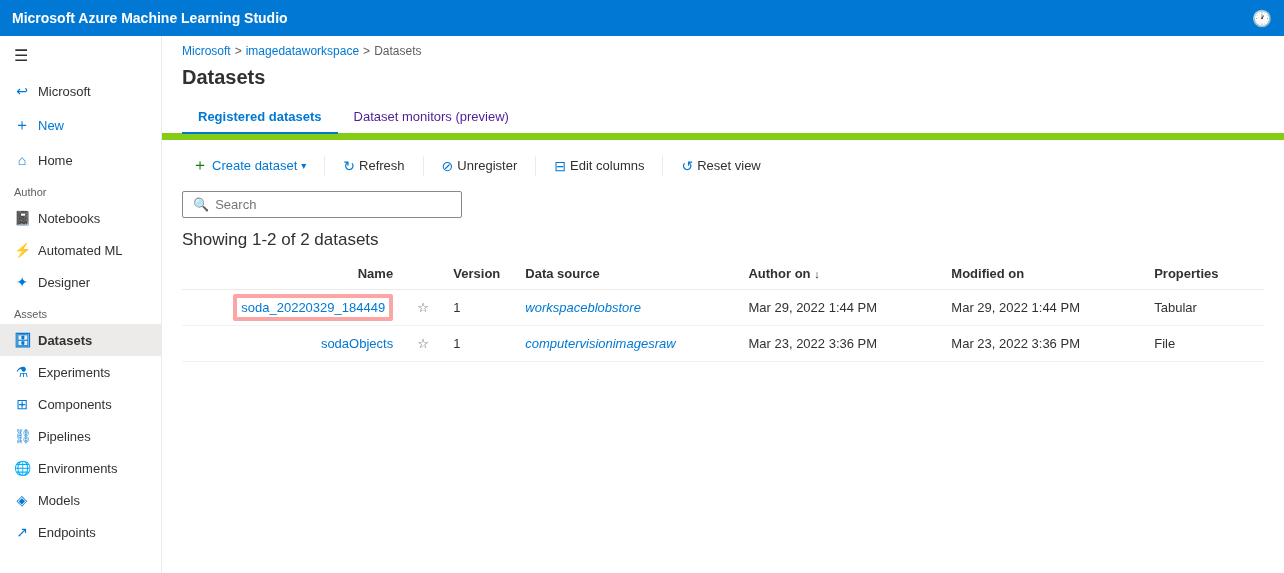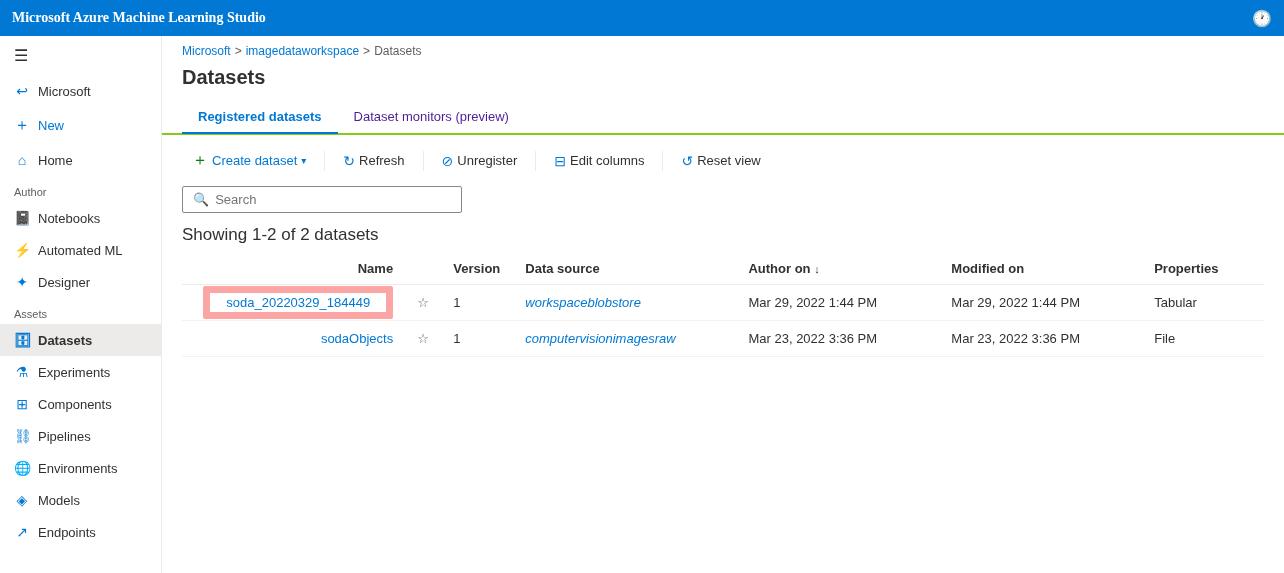--- a/index.html
+++ b/index.html
@@ -9,21 +9,21 @@
     .top-bar {
       background: #0078d4;
       color: white;
       height: 36px;
       display: flex;
       align-items: center;
       padding: 0 12px;
       justify-content: space-between;
       flex-shrink: 0;
     }
-    .top-bar-title { font-size: 14px; font-weight: 600; color: white; font-family: Liberation Serif, serif; }
+    .top-bar-title { font-size: 14px; font-weight: 600; color: white; }
     .top-bar-icon { color: white; font-size: 16px; }
 
     
     .main-layout { display: flex; flex: 1; overflow: hidden; }
 
     
     .sidebar {
       width: 162px;
       background: white;
       border-right: 1px solid #edebe9;
@@ -92,21 +92,21 @@
     .page-title {
       font-size: 20px;
       font-weight: 600;
       color: #323130;
       padding: 4px 20px 12px;
     }
 
     
     .tabs {
       display: flex;
-      border-bottom: 2px solid #84cc16;
+      border-bottom: 7px solid #84cc16;
       padding: 0 20px;
       gap: 0;
     }
     .tab {
       padding: 8px 16px;
       font-size: 13px;
       cursor: pointer;
       color: #4c1d95;
       border-bottom: 2px solid transparent;
       margin-bottom: -1px;
@@ -198,22 +198,22 @@
       color: #323130;
       font-size: 13px;
     }
     tbody td.link { color: #0078d4; cursor: pointer; font-style: italic; }
     .name-link {
       color: #0078d4;
       cursor: pointer;
       text-decoration: none;
     }
     .name-link.highlighted {
-      border: 7px solid #fca5a5;
-      padding: 2px 16px;
+      border: 4px solid #fca5a5;
+      padding: 2px 4px;
       border-radius: 2px;
     }
     .star-icon { color: #605e5c; font-size: 13px; cursor: pointer; }
 
     .col-name { width: 220px; text-align: right; }
     .col-fav { width: 30px; }
     .col-version { width: 70px; }
     .col-datasource { width: 220px; }
     .col-created { width: 200px; }
     .col-modified { width: 200px; }

